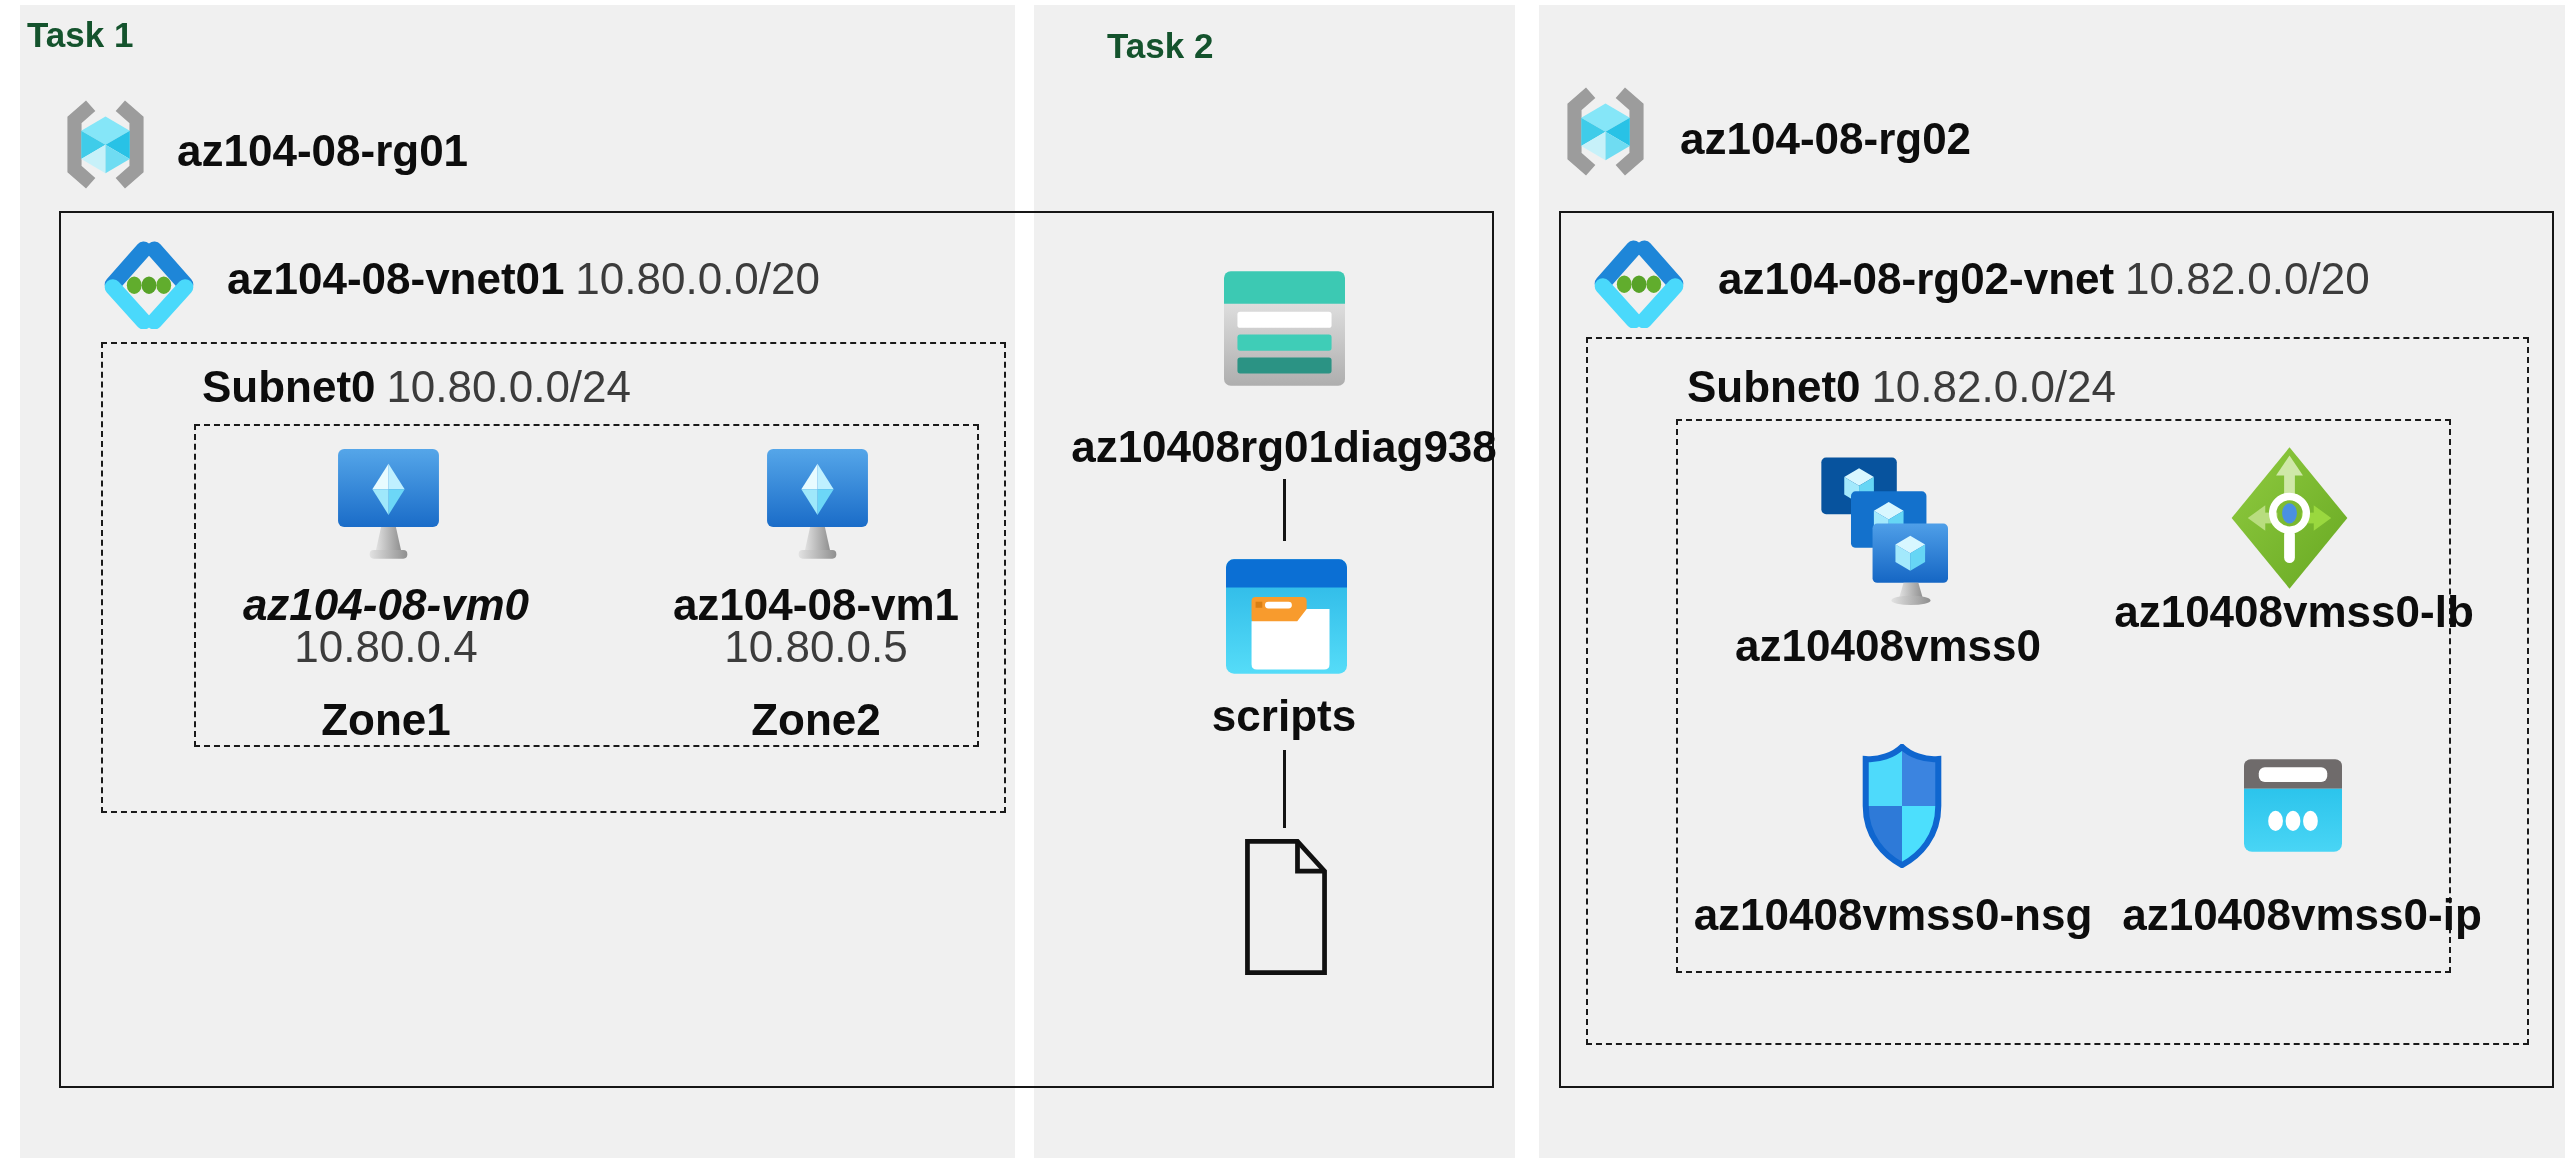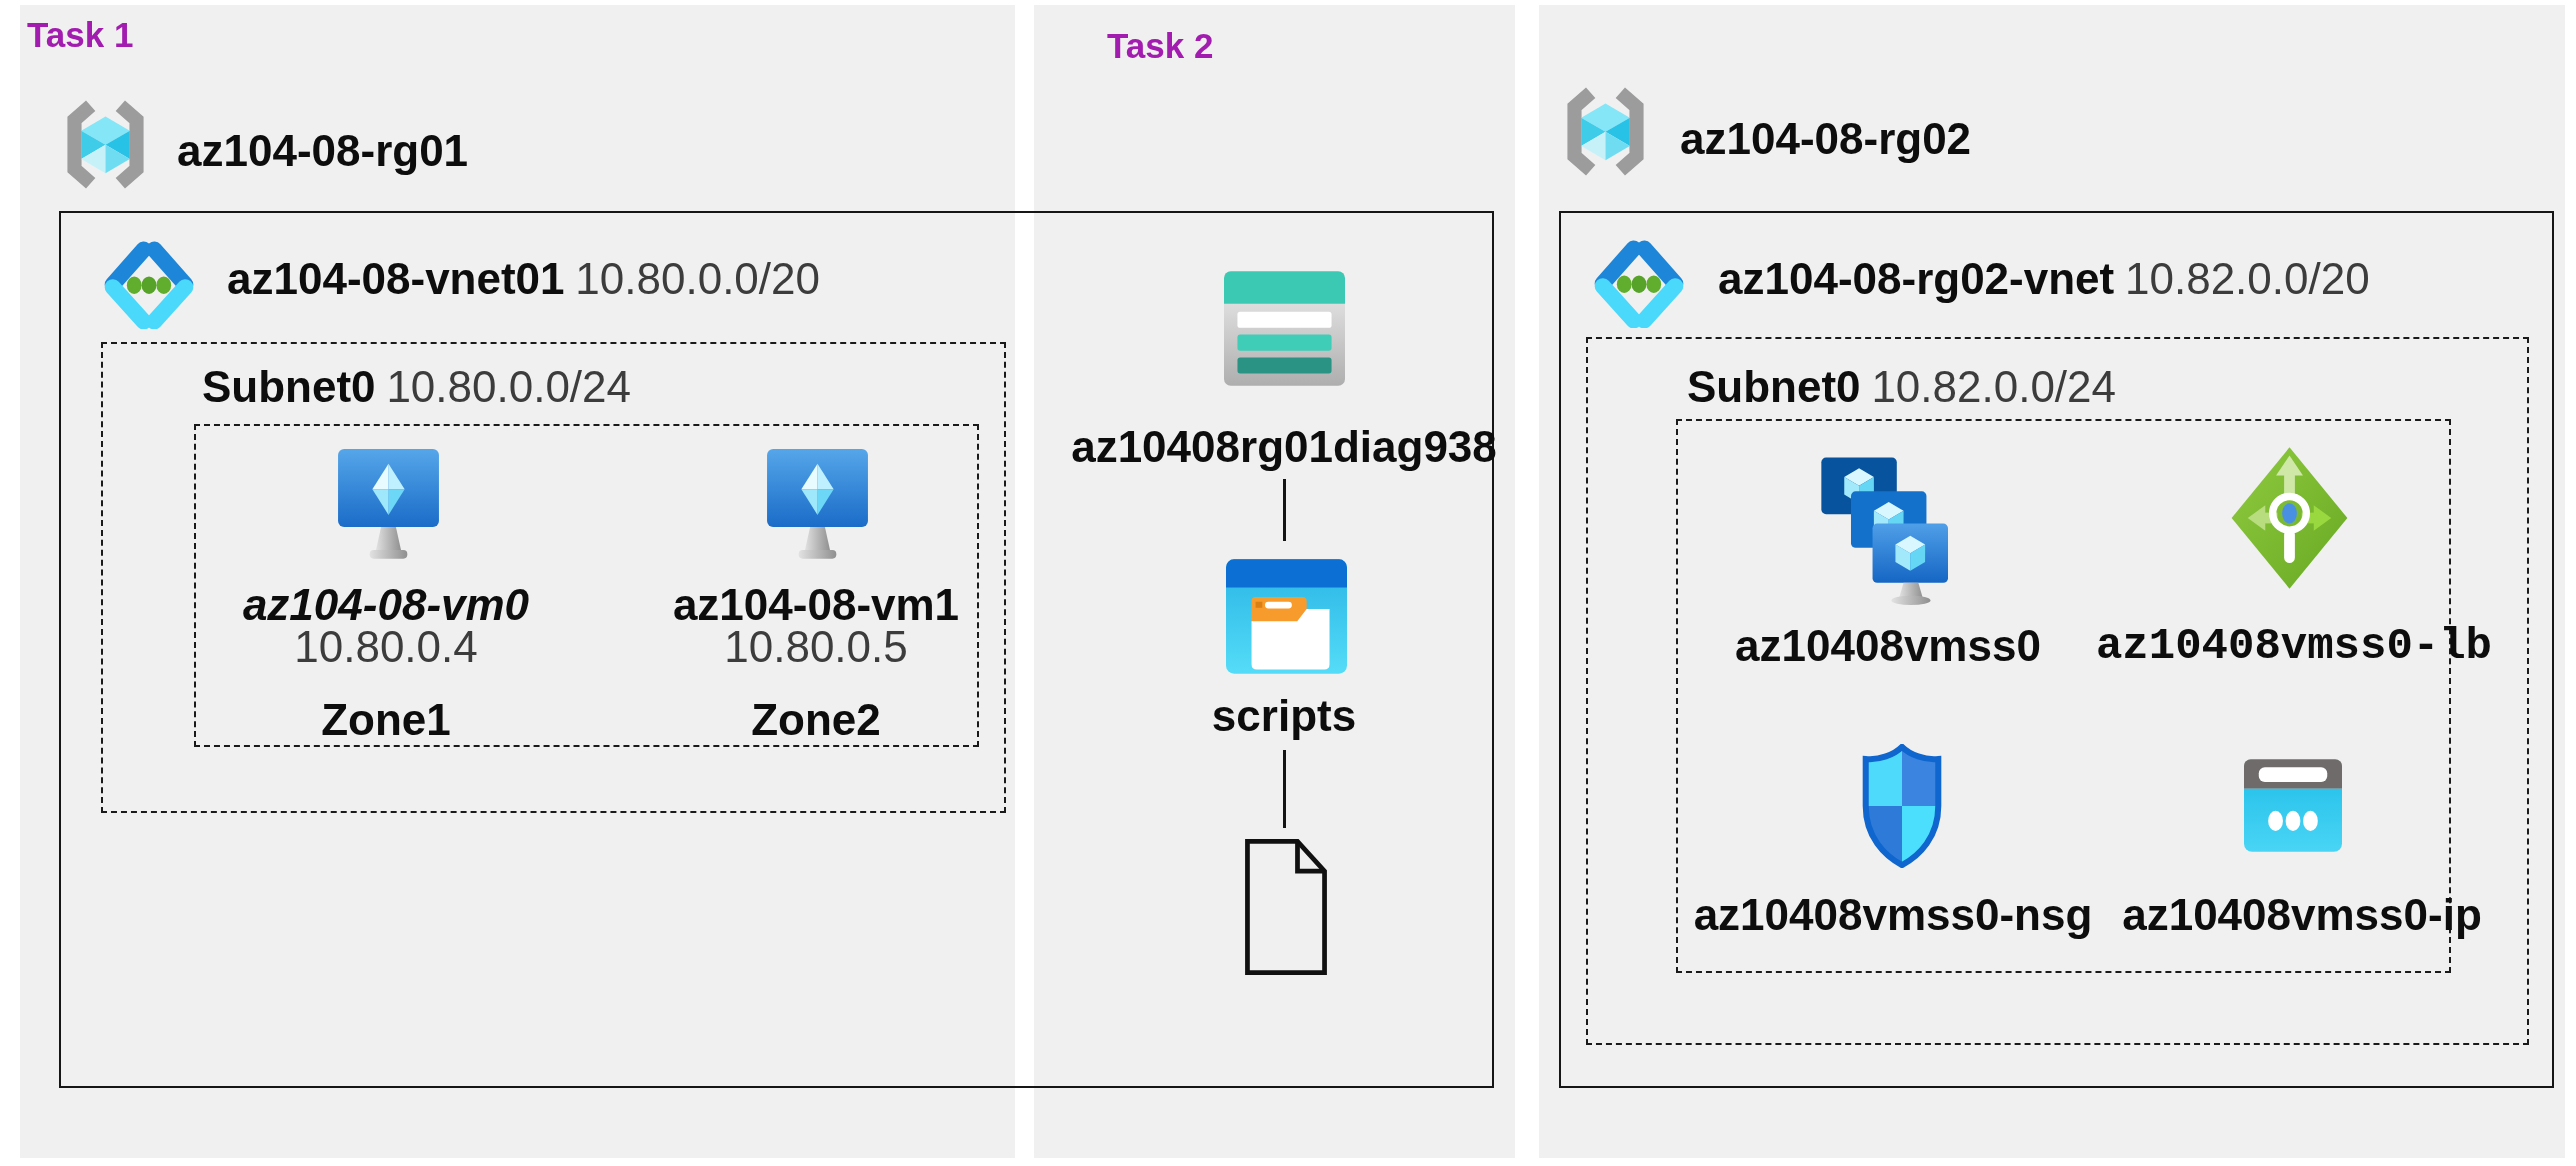--- a/index.html
+++ b/index.html
@@ -1,19 +1,19 @@
 <!DOCTYPE html>
 <html style="font-size:10.8px"><head>
 <meta charset="utf-8">
 <style>
   html,body{margin:0;padding:0;background:#ffffff;}
   #stage{position:relative;width:2576px;height:1166px;background:#ffffff;
          font-family:"Liberation Sans",sans-serif;overflow:hidden;}
   .panel{position:absolute;top:5.4px;height:1153px;background:#f0f0f0;}
-  .hdr{position:absolute;font-size:35px;font-weight:bold;color:#a21caf;white-space:nowrap;line-height:1.1;}
+  .hdr{position:absolute;font-size:35px;font-weight:bold;color:#14532d;white-space:nowrap;line-height:1.1;}
   .solidbox{position:absolute;border:2.7px solid #161616;background:transparent;}
   .dashbox{position:absolute;border:2.7px dashed #1a1a1a;background:transparent;}
   .lbl{position:absolute;font-size:44px;font-weight:bold;color:#0d0d0d;white-space:nowrap;line-height:1.1;}
   .sub{font-weight:400;color:#3c3c3c;}
   .gap{margin-left:10.8px;}
   .cc{transform:translateX(-50%);}
   .icon{position:absolute;line-height:0;}
   .connector{position:absolute;width:2.7px;background:#141414;}
 </style>
 </head>
@@ -223,21 +223,21 @@
       <polygon points="88,14 68,44 108,44" fill="#cfe8a8"></polygon>
       <rect x="42" y="99" width="28" height="16" fill="#b8dd7f"></rect>
       <polygon points="26,107 52,88 52,126" fill="#b8dd7f"></polygon>
       <rect x="106" y="99" width="28" height="16" fill="#9ad83f"></rect>
       <polygon points="150,107 124,88 124,126" fill="#9ad83f"></polygon>
       <circle cx="88" cy="100" r="25" fill="none" stroke="#ffffff" stroke-width="11"></circle>
       <ellipse cx="88" cy="100" rx="11" ry="15" fill="#4a90e2"></ellipse>
       <rect x="80" y="124" width="16" height="50" rx="8" fill="#ffffff"></rect>
     </svg>
   </div>
-  <div class="lbl cc" style="left:2294px;top:622px;font-family:Liberation Mono, monospace;">az10408vmss0-lb</div>
+  <div class="lbl cc" style="left:2294px;top:588px;">az10408vmss0-lb</div>
 
   <div class="icon" style="left:1859px;top:744px;">
     <svg width="86" height="124" viewBox="0 0 128 184">
       <defs>
         <clipPath id="shieldClip">
           <path d="M64,4 C52,16 30,24 10,22 L10,92 C10,138 38,166 64,180 C90,166 118,138 118,92 L118,22 C98,24 76,16 64,4 Z"></path>
         </clipPath>
       </defs>
       <g clip-path="url(#shieldClip)">
         <rect x="0" y="0" width="64" height="92" fill="#4edafb"></rect>

